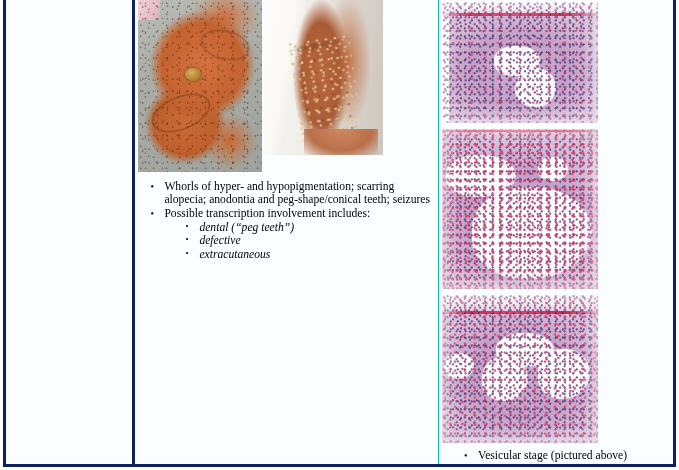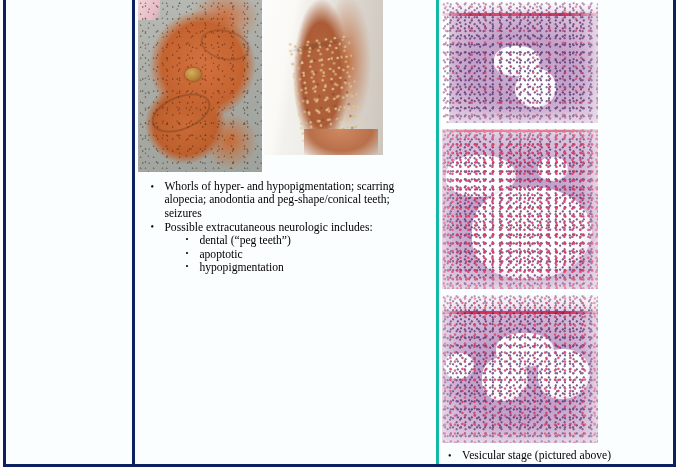--- a/index.html
+++ b/index.html
@@ -39,21 +39,21 @@
   }
 
   .col {
     position: relative;
     box-sizing: border-box;
     height: 100%;
     background: #fbfeff;
     overflow: hidden;
   }
   .col-left   { width: 130px; border-right: 3px solid #0d2060; }
-  .col-middle { width: 305px; border-right: 3px solid #14b8a6; }
+  .col-middle { width: 305px; border-right: 1px solid #14b8a6; }
   .col-right  { width: 235px; }
 
   
   .photo-row {
     display: flex;
     flex-direction: row;
     align-items: flex-start;
     padding: 0 0 0 3px;
     gap: 2px;
   }
@@ -85,20 +85,21 @@
     content: "\2022";
     position: absolute;
     left: 3px;
     top: -0.5px;
     font-size: 10px;
   }
   ul.lvl2 {
     list-style: none;
     margin: 0;
     padding: 0 0 0 19px;
+    font-style: italic;
   }
   ul.lvl2 > li {
     position: relative;
     padding-left: 16px;
     margin: 0;
   }
   ul.lvl2 > li::before {
     content: "\2022";
     position: absolute;
     left: 2px;
@@ -117,21 +118,21 @@
     position: relative;
     overflow: hidden;
     width: 156px;
     background: #efe3ef;
   }
   .histo-1 { height: 121px; }
   .histo-2 { height: 160px; }
   .histo-3 { height: 148px; }
 
   .caption {
-    margin: 6px 0 0 0;
+    margin: 6px 0 0 16px;
     padding: 0 6px 0 6px;
     font-size: 11.6px;
     line-height: 13.4px;
   }
   .caption ul {
     list-style: none;
     margin: 0;
     padding: 0;
   }
   .caption li {
@@ -307,30 +308,30 @@
         </div>
 
       </div>
 
       <div class="bullets">
         <ul class="lvl1">
           <li>
             <span>Whorls of hyper- and hypopigmentation; scarring alopecia; anodontia and peg-shape/conical teeth; seizures</span>
           </li>
           <li>
-            <span>Possible extracutaneous neurologic includes:</span>
+            <span>Possible transcription involvement includes:</span>
             <ul class="lvl2">
               <li>
                 <span>dental (“peg teeth”)</span>
               </li>
               <li>
-                <span>apoptotic</span>
+                <span>defective</span>
               </li>
               <li>
-                <span>hypopigmentation</span>
+                <span>extracutaneous</span>
               </li>
             </ul>
           </li>
         </ul>
       </div>
 
     </div>
 
     <div class="col col-right">
 

